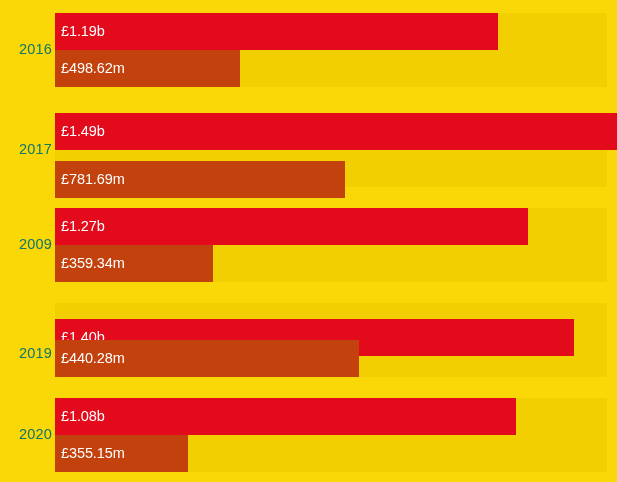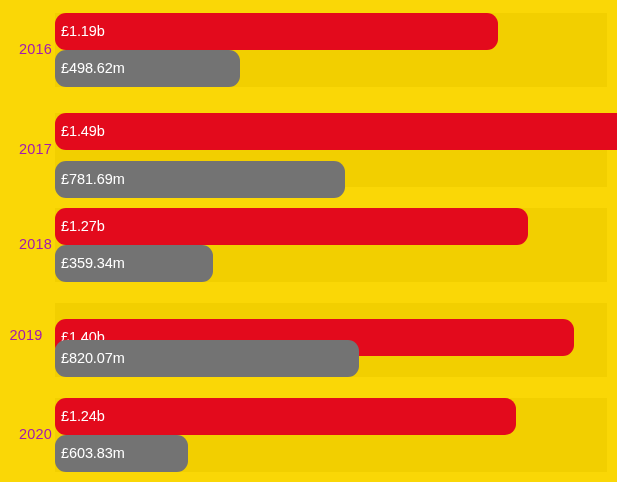--- a/index.html
+++ b/index.html
@@ -22,47 +22,46 @@
   .group {
     position: absolute;
     left: 0;
     width: 617px;
   }
   .year-label {
     position: absolute;
     left: 0;
     width: 52px;
     text-align: right;
-    color: #a21caf;
+    color: #0f766e;
     font-size: 14.5px;
     font-family: "Liberation Sans", sans-serif;
     letter-spacing: 0.2px;
     white-space: nowrap;
   }
   .track {
     position: absolute;
     left: 55px;
     width: 552px;
     background: #F2CF00;
   }
   .bar {
     position: absolute;
     left: 55px;
     display: flex;
     align-items: center;
     box-sizing: border-box;
     padding-left: 6px;
     overflow: visible;
-    border-radius: 11px;
   }
   .bar-red {
     background: #E30A1C;
   }
   .bar-green {
-    background: #737373;
+    background: #c2410c;
   }
   .bar-value {
     color: #FFFFFF;
     font-size: 14.5px;
     font-family: "Liberation Sans", sans-serif;
     white-space: nowrap;
     line-height: 1;
     letter-spacing: -0.1px;
   }
 </style>
@@ -85,41 +84,41 @@
       <div class="year-label" style="top: 28px;">2017</div>
       <div class="bar bar-red" style="top: 0px; height: 37px; width: 596px;">
         <span class="bar-value">£1.49b</span>
       </div>
       <div class="bar bar-green" style="top: 37px; height: 37px; width: 290px; margin-top: 11px;">
         <span class="bar-value">£781.69m</span>
       </div>
     </div>
     <div class="group" style="top: 208px; height: 74px;">
       <div class="track" style="top: 0px; height: 74px; width: 552px;"></div>
-      <div class="year-label" style="top: 28px;">2018</div>
+      <div class="year-label" style="top: 28px;">2009</div>
       <div class="bar bar-red" style="top: 0px; height: 37px; width: 473px;">
         <span class="bar-value">£1.27b</span>
       </div>
       <div class="bar bar-green" style="top: 37px; height: 37px; width: 158px;">
         <span class="bar-value">£359.34m</span>
       </div>
     </div>
     <div class="group" style="top: 303px; height: 74px;">
       <div class="track" style="top: 0px; height: 74px; width: 552px;"></div>
-      <div class="year-label" style="top: 24px; text-align: center;">2019</div>
+      <div class="year-label" style="top: 42px;">2019</div>
       <div class="bar bar-red" style="top: 0px; height: 37px; width: 519px; margin-top: 16px;">
         <span class="bar-value">£1.40b</span>
       </div>
       <div class="bar bar-green" style="top: 37px; height: 37px; width: 304px;">
-        <span class="bar-value">£820.07m</span>
+        <span class="bar-value">£440.28m</span>
       </div>
     </div>
     <div class="group" style="top: 398px; height: 74px;">
       <div class="track" style="top: 0px; height: 74px; width: 552px;"></div>
       <div class="year-label" style="top: 28px;">2020</div>
       <div class="bar bar-red" style="top: 0px; height: 37px; width: 461px;">
-        <span class="bar-value">£1.24b</span>
+        <span class="bar-value">£1.08b</span>
       </div>
       <div class="bar bar-green" style="top: 37px; height: 37px; width: 133px;">
-        <span class="bar-value">£603.83m</span>
+        <span class="bar-value">£355.15m</span>
       </div>
     </div>
   </div>
 
 </body></html>

